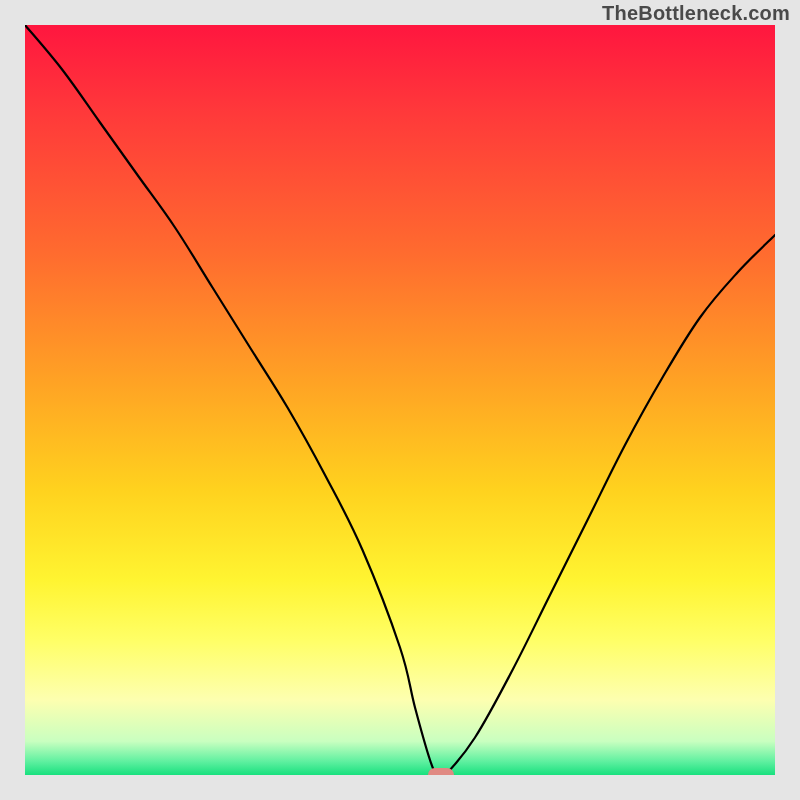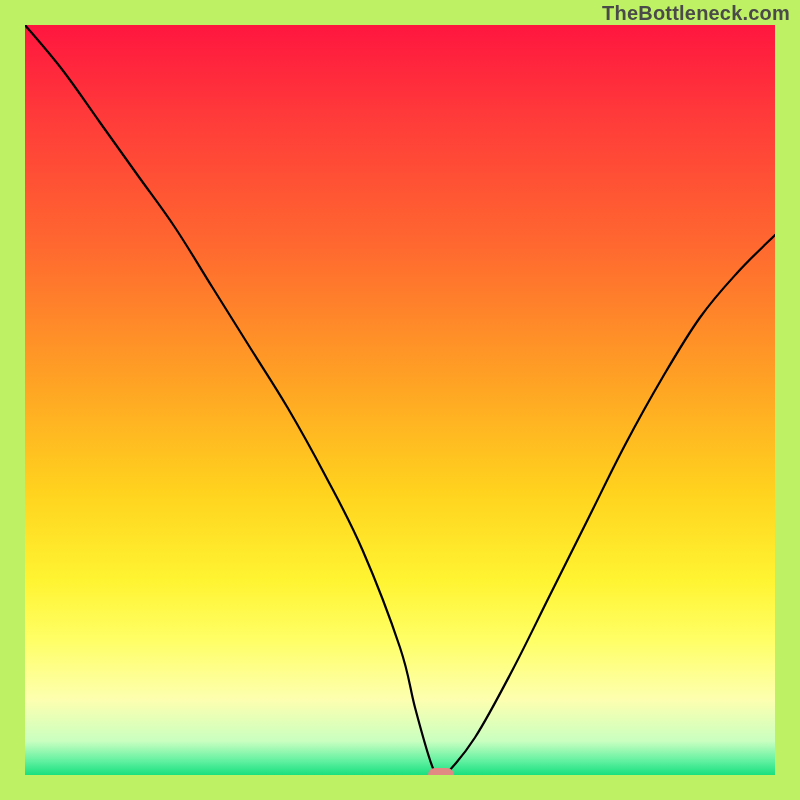--- a/index.html
+++ b/index.html
@@ -8,21 +8,21 @@
     width: 800px;
     height: 800px;
     background: #000000;
     overflow: hidden;
     font-family: Arial, Helvetica, sans-serif;
   }
   .frame {
     position: relative;
     width: 800px;
     height: 800px;
-    background: #bef264;
+    background: #e5e5e5;
   }
   .watermark {
     position: absolute;
     top: 2px;
     right: 10px;
     color: #4a4a4a;
     font-size: 20px;
     font-weight: 600;
     letter-spacing: 0.2px;
     z-index: 10;

